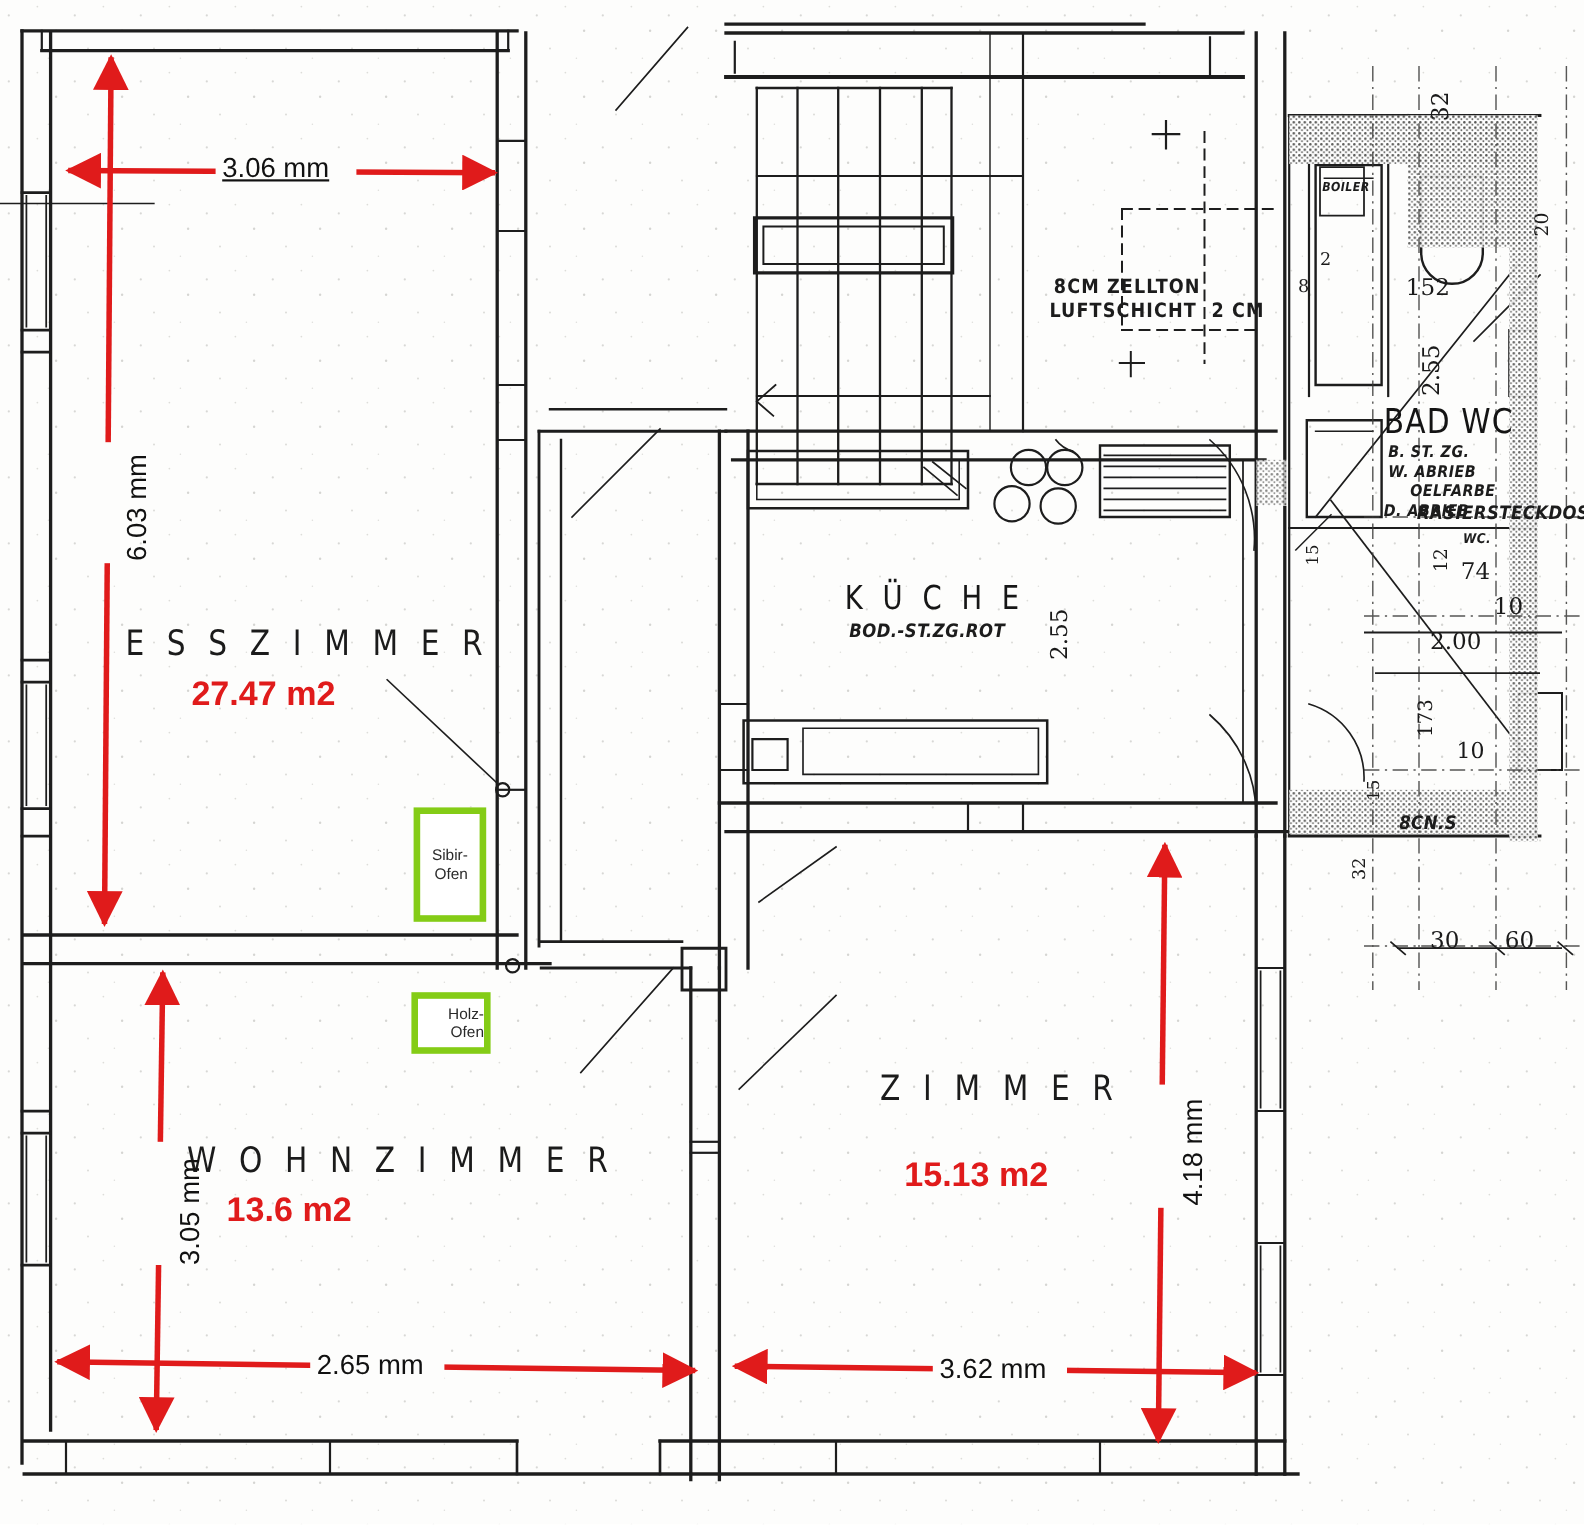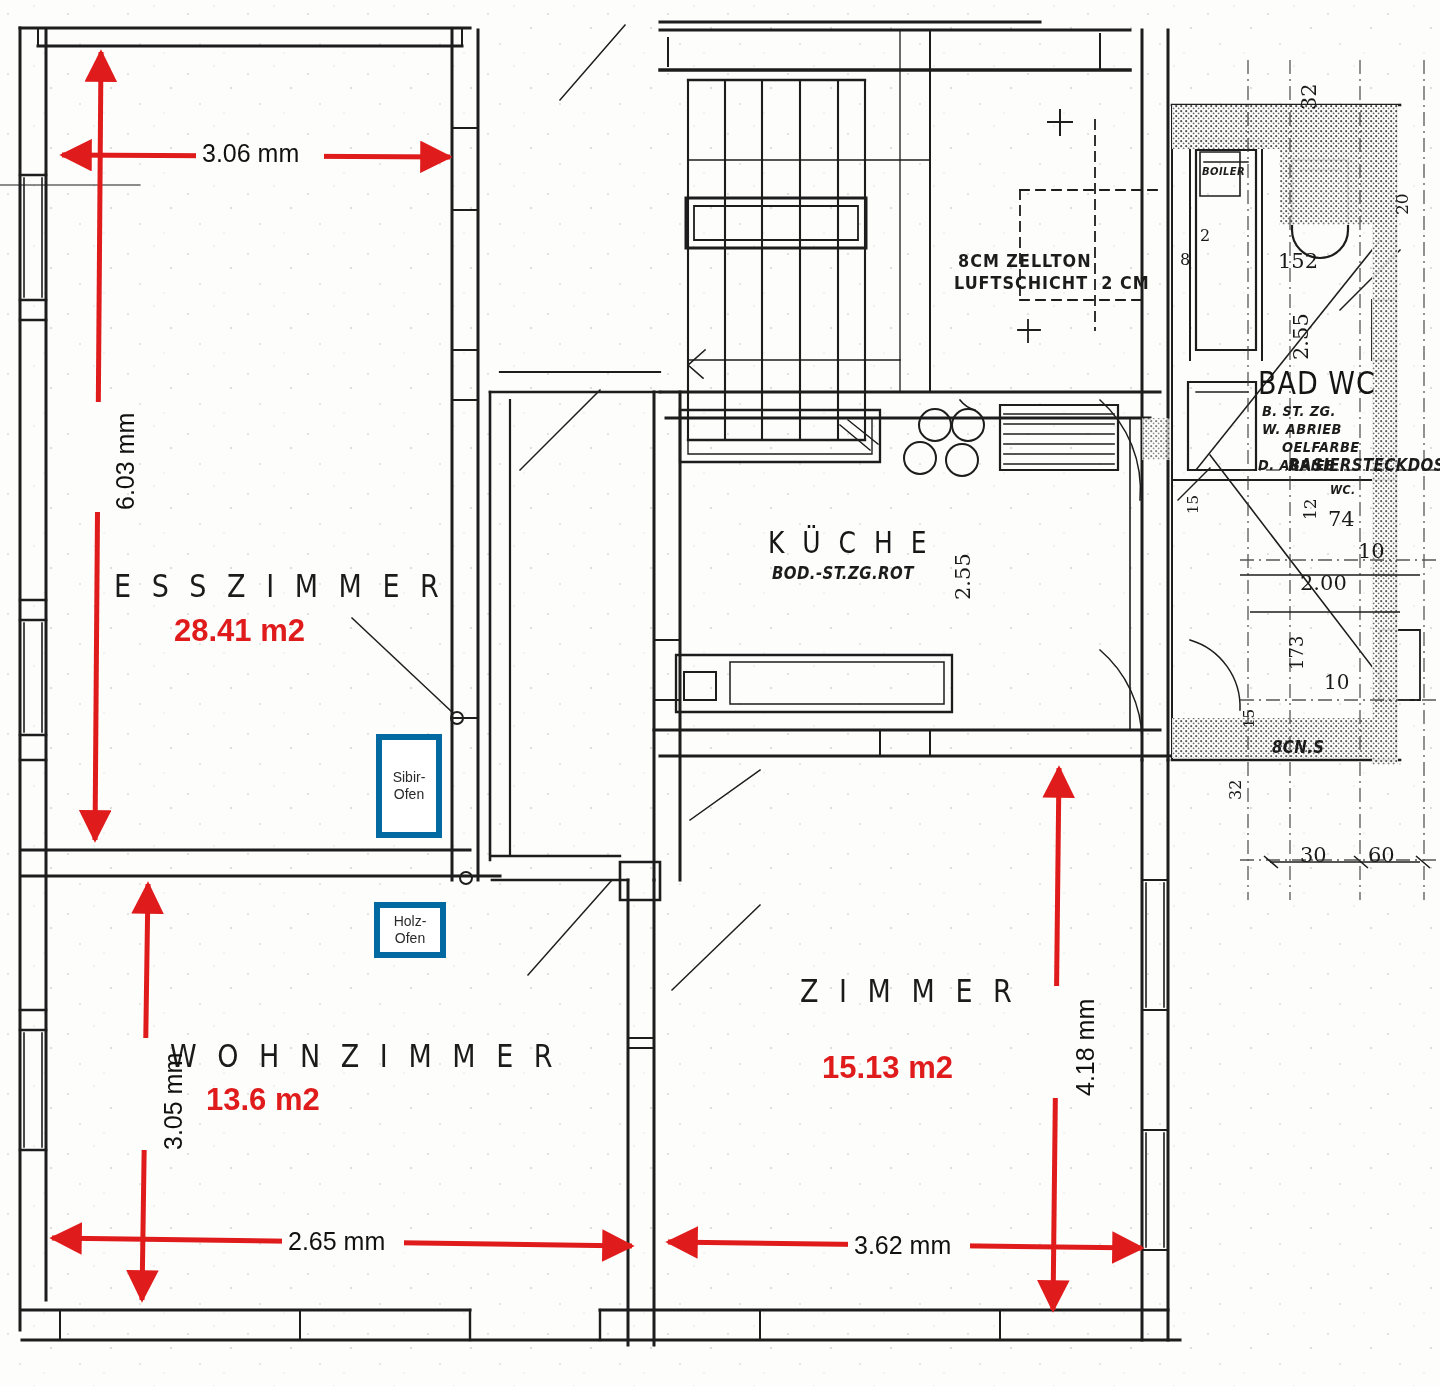--- a/index.html
+++ b/index.html
@@ -76,26 +76,26 @@
     color: #1a1a1a;
     font-size: 21px;
     letter-spacing: 0px;
   }
   .handnum.v {
     transform: rotate(-90deg);
     transform-origin: left top;
   }
   .ofenbox {
     position: absolute;
-    border: 6px solid #0369a1;
+    border: 6px solid #84cc16;
     background: #ffffff;
     display: flex;
     align-items: center;
     justify-content: center;
-    text-align: center;
+    text-align: right;
     box-sizing: border-box;
   }
   .ofenlabel {
     font-family: "Liberation Sans", sans-serif;
     font-size: 14px;
     color: #2a2a2a;
     line-height: 1.25;
     white-space: pre-line;
   }
   .kuechehead {
@@ -371,21 +371,21 @@
       <rect x="196" y="135" width="128" height="42"></rect>
       <rect x="78" y="402" width="42" height="110"></rect>
       <rect x="126" y="1038" width="42" height="112"></rect>
       <rect x="282" y="1222" width="122" height="42"></rect>
       <rect x="848" y="1226" width="122" height="42"></rect>
       <rect x="1038" y="986" width="42" height="112"></rect>
     </g>
   </svg>
 
   <div class="txt roomname" style="left:114px; top:572px;">E S S Z I M M E R</div>
-  <div class="txt roomarea" style="left:174px; top:615px;">28.41 m2</div>
+  <div class="txt roomarea" style="left:174px; top:615px;">27.47 m2</div>
 
   <div class="txt roomname" style="left:170px; top:1042px;">W O H N Z I M M E R</div>
   <div class="txt roomarea" style="left:206px; top:1084px;">13.6 m2</div>
 
   <div class="txt roomname" style="left:800px; top:977px;">Z I M M E R</div>
   <div class="txt roomarea" style="left:822px; top:1052px;">15.13 m2</div>
 
   <div class="txt kuechehead" style="left:768px; top:528px;">K Ü C H E</div>
   <div class="txt handnote" style="left:772px; top:566px; font-size:15px;">BOD.-ST.ZG.ROT</div>
 
@@ -395,21 +395,21 @@
   <div class="txt handnote" style="left:1262px; top:422px;">W. ABRIEB</div>
   <div class="txt handnote" style="left:1282px; top:440px;">OELFARBE</div>
   <div class="txt handnote" style="left:1258px; top:458px;">D. ABRIEB</div>
   <div class="txt handnote" style="left:1288px; top:458px; font-size:15px;">RASIERSTECKDOSE</div>
   <div class="txt handnote" style="left:1330px; top:484px; font-size:11px;">WC.</div>
   <div class="txt handnote" style="left:1202px; top:166px; font-size:10px;">BOILER</div>
 
   <div class="txt handnote big" style="left:958px; top:252px;">8CM ZELLTON</div>
   <div class="txt handnote big" style="left:954px; top:274px;">LUFTSCHICHT  2 CM</div>
 
-  <div class="txt dimlabel" style="left:202px; top:140px;">3.06 mm</div>
+  <div class="txt dimlabel" style="left:202px; top:140px;text-decoration:underline;">3.06 mm</div>
 
   <div class="txt dimlabel vert" style="left:112px; top:510px;">6.03 mm</div>
 
   <div class="txt dimlabel vert" style="left:160px; top:1150px;">3.05 mm</div>
 
   <div class="txt dimlabel" style="left:288px; top:1228px;">2.65 mm</div>
 
   <div class="txt dimlabel" style="left:854px; top:1232px;">3.62 mm</div>
 
   <div class="txt dimlabel vert" style="left:1072px; top:1096px;">4.18 mm</div>

